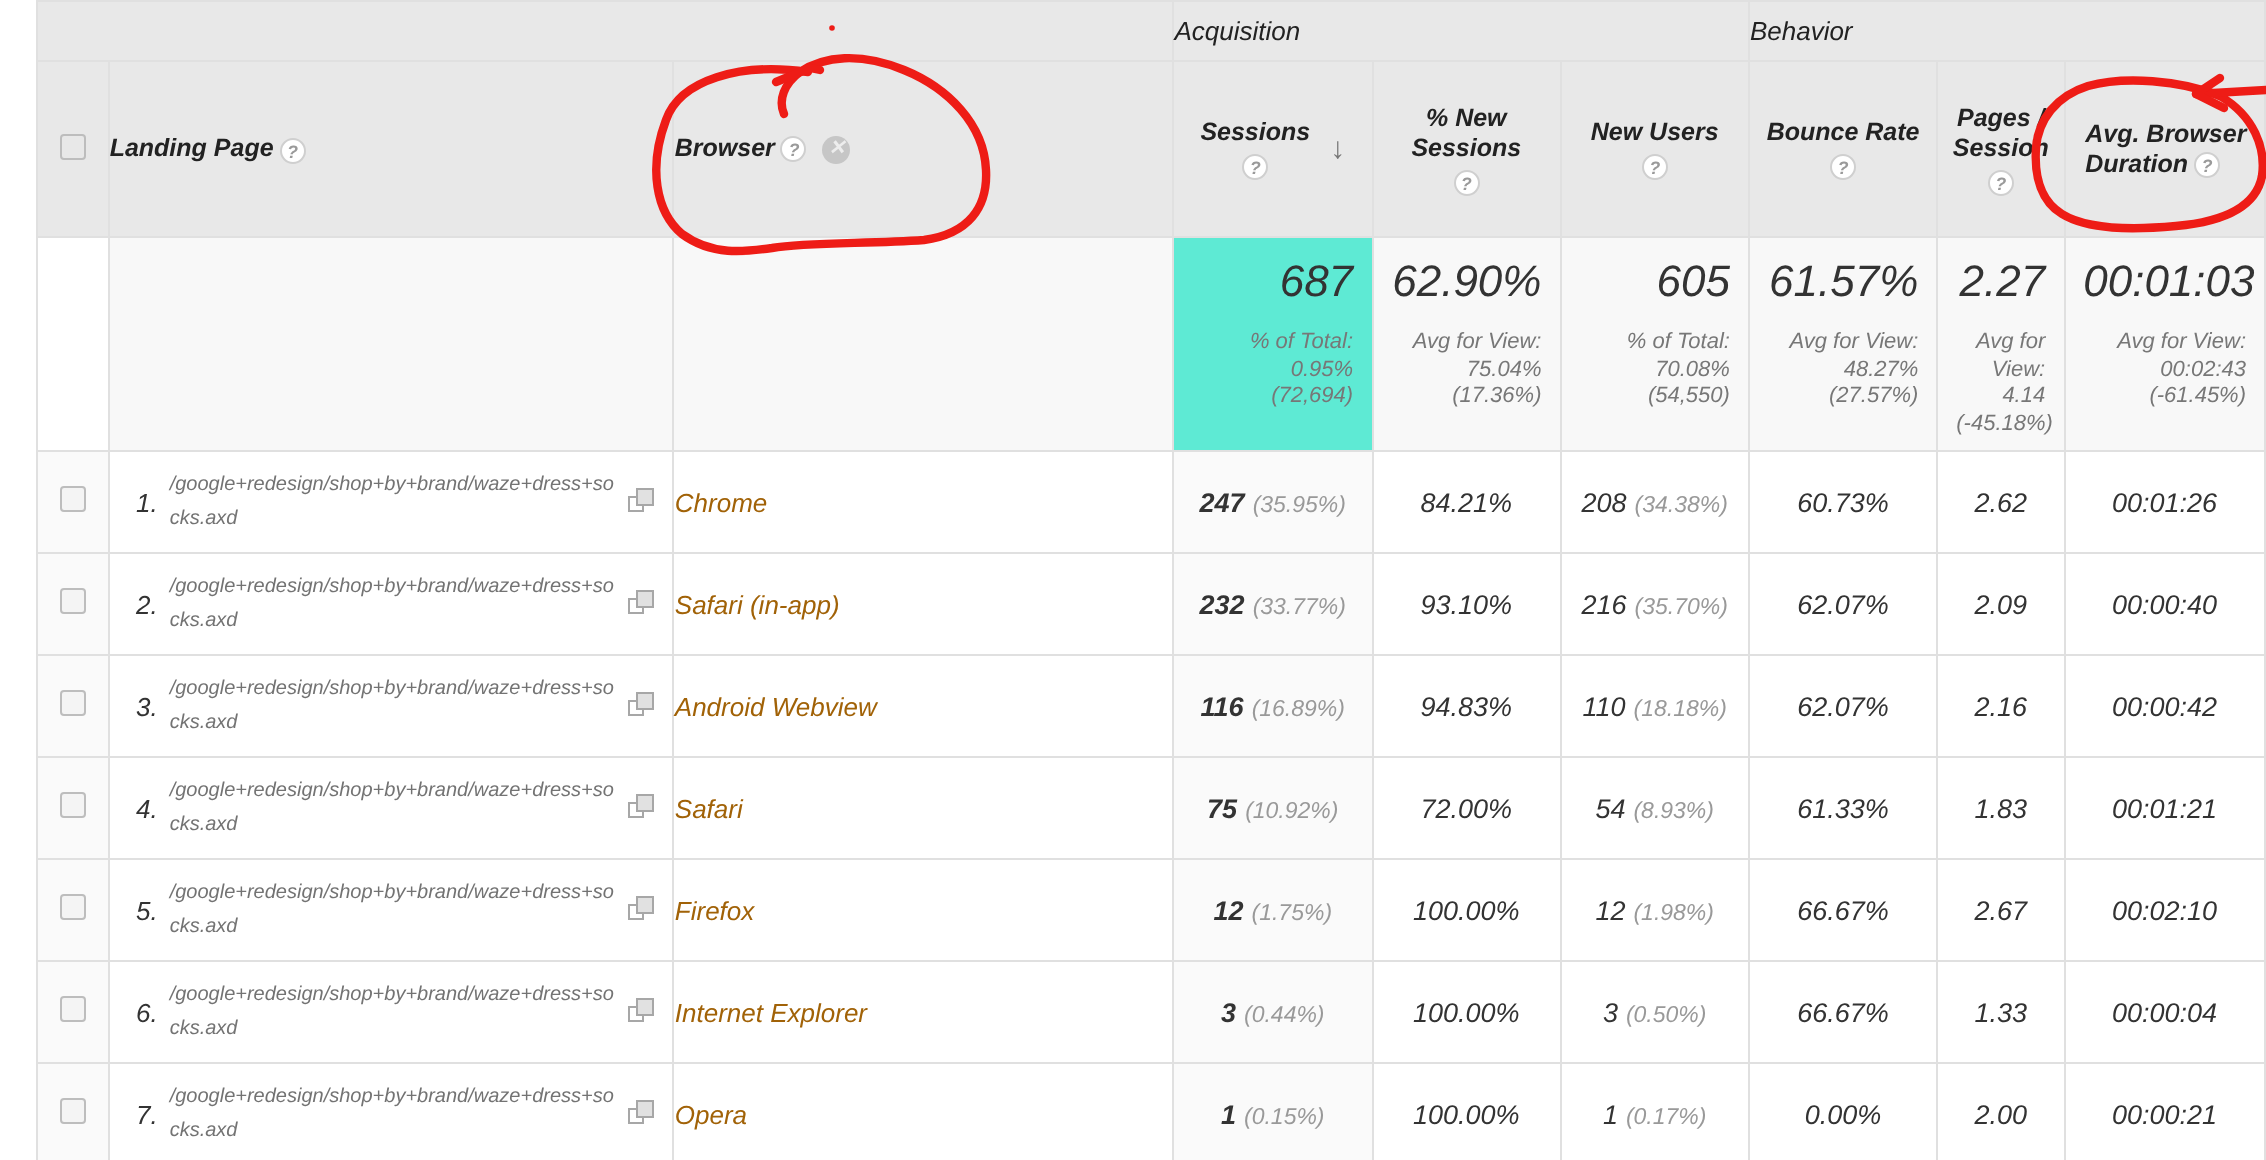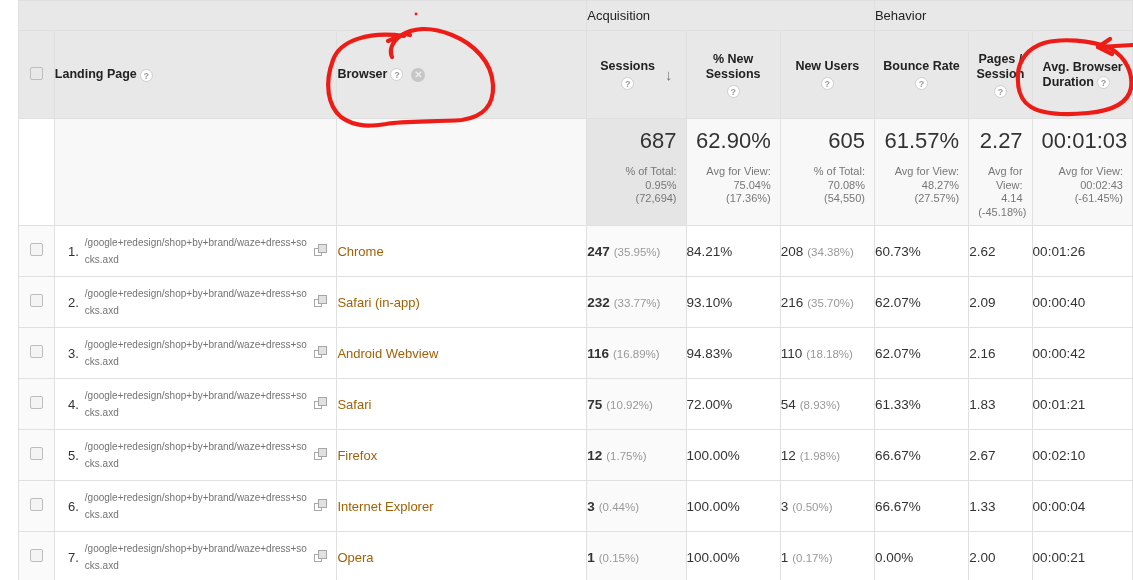--- a/index.html
+++ b/index.html
@@ -3,21 +3,21 @@
 <meta charset="utf-8">
 <style>
   * { box-sizing: border-box; }
   html, body {
     margin: 0; padding: 0;
     width: 1133px; height: 580px;
     background: #ffffff;
     font-family: "Liberation Sans", sans-serif;
     overflow: hidden;
   }
-  #page { position: relative; width: 1133px; height: 440px; background:#fff; }
+  #page { position: relative; width: 1133px; height: 440px; background:#fff;font-style:italic; }
 
   table.ga {
     position: absolute;
     left: 18px; top: 0;
     width: 1115px;
     border-collapse: collapse;
     table-layout: fixed;
     font-size: 13px;
     color: #333;
   }
@@ -180,21 +180,21 @@
   .extlink i.b {
     left: 0; top: 4px; width: 8px; height: 8px; background: #fff;
   }
   .extlink i.f {
     left: 4px; top: 0; width: 9px; height: 9px; background: #d7d7d7;
   }
 
   .br-cell { padding-left: 24px; font-size: 13px; color: #a16207; }
 
   .num {
-    text-align: left;
+    text-align: center;
     padding-right: 9px;
     font-size: 13.5px;
     color: #333;
     white-space: nowrap;
   }
   .num b { font-weight: bold; }
   .num .pct {
     color: #999;
     font-size: 11.5px;
     margin-left: 4px;
@@ -281,21 +281,21 @@
         </th>
       </tr>
     </thead>
 
     <tbody>
       <tr class="summary">
         <td class="white"></td>
         <td class="pad"></td>
         <td class="pad"></td>
 
-        <td style="background:#e5e5e5">
+        <td style="background:#5eead4">
           <div class="sum-big">687</div>
           <div class="sum-sub">
             <div>% of Total:</div>
             <div>0.95%</div>
             <div>(72,694)</div>
           </div>
         </td>
 
         <td>
           <div class="sum-big">62.90%</div>

